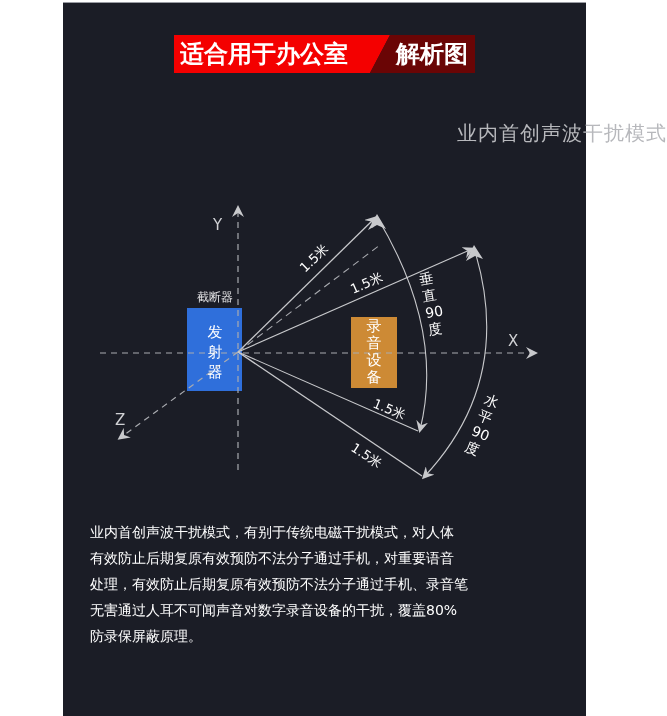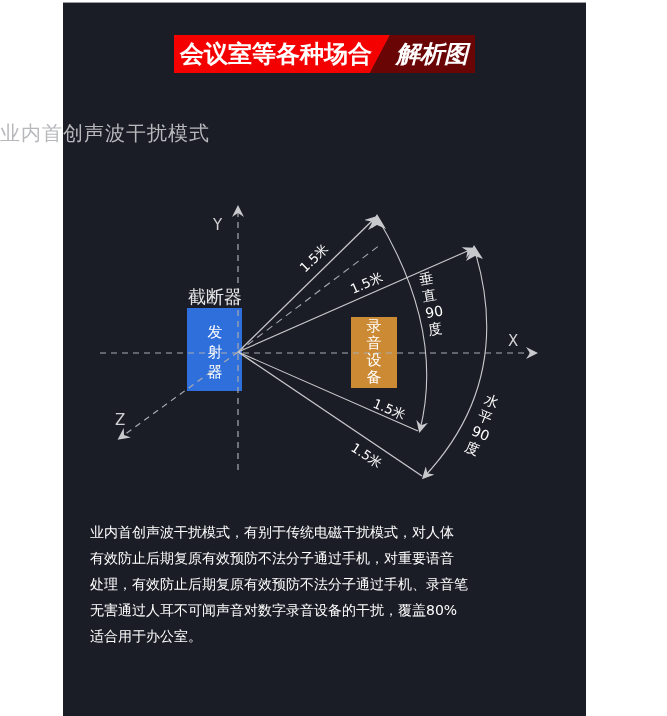--- a/index.html
+++ b/index.html
@@ -1,38 +1,38 @@
 <!DOCTYPE html>
 <html><head>
 <meta charset="utf-8">
 <style>
   html, body { margin: 0; padding: 0; background: #ffffff; }
   body { width: 667px; height: 716px; position: relative; overflow: hidden; font-family: "DejaVu Sans", "Liberation Sans", sans-serif; }
   .panel { position: absolute; left: 63px; top: 2px; width: 523px; height: 714px; background: #1b1d26; border-top: 1px solid #9a9ca3; }
   .banner { position: absolute; left: 174px; top: 35px; height: 38px; width: 301px; }
   .banner svg { position: absolute; left: 0; top: 0; }
   .banner-text-a { position: absolute; left: 6px; top: 3px; font-size: 24px; color: #ffffff; font-weight: bold; letter-spacing: 0px; line-height: 32px; }
-  .banner-text-b { position: absolute; left: 222px; top: 3px; font-size: 24px; color: #ffffff; font-weight: bold; line-height: 32px; font-style: italic; }
-  .subtitle { position: absolute; left: 0; width: 667px; top: 120px; text-align: left; font-size: 20px; color: #b7b8bc; letter-spacing: 1px; }
+  .banner-text-b { position: absolute; left: 222px; top: 3px; font-size: 24px; color: #ffffff; font-weight: bold; line-height: 32px; }
+  .subtitle { position: absolute; left: 0; width: 667px; top: 120px; text-align: right; font-size: 20px; color: #b7b8bc; letter-spacing: 1px; }
   .diagram { position: absolute; left: 0; top: 0; }
   .vlabel { position: absolute; color: #ffffff; font-size: 14px; line-height: 18px; text-align: center; }
   .desc { position: absolute; left: 90px; top: 519px; width: 490px; font-size: 14px; line-height: 26px; color: #ffffff; }
   .desc div { white-space: nowrap; }
 </style>
 </head>
 <body>
 
 <div class="panel"></div>
 
 <div class="banner">
   <svg width="301" height="38">
     <polygon points="0,0 216,0 196,38 0,38" fill="#f40000"></polygon>
     <polygon points="216,0 301,0 301,38 196,38" fill="#6a0505"></polygon>
   </svg>
-  <span class="banner-text-a">会议室等各种场合</span>
+  <span class="banner-text-a">适合用于办公室</span>
   <span class="banner-text-b">解析图</span>
 </div>
 
 <div class="subtitle">业内首创声波干扰模式</div>
 
 <svg class="diagram" width="667" height="716">
   <defs>
     <marker id="arr" markerWidth="12" markerHeight="12" refX="9" refY="6" orient="auto" markerUnits="userSpaceOnUse">
       <path d="M0,0 L12,6 L0,12 L4,6 Z" fill="#c8c9cc"></path>
     </marker>
@@ -63,21 +63,21 @@
   <text x="213" y="230" fill="#d0d1d4" font-size="15" font-family="DejaVu Sans, sans-serif">Y</text>
   <text x="508" y="346" fill="#d0d1d4" font-size="15" font-family="DejaVu Sans, sans-serif">X</text>
   <text x="115" y="425" fill="#d0d1d4" font-size="15" font-family="DejaVu Sans, sans-serif">Z</text>
 
   <text transform="translate(305,273) rotate(-44)" fill="#ffffff" font-size="13" font-family="DejaVu Sans, sans-serif">1.5米</text>
   <text transform="translate(353,294) rotate(-24)" fill="#ffffff" font-size="13" font-family="DejaVu Sans, sans-serif">1.5米</text>
   <text transform="translate(372,407) rotate(22)" fill="#ffffff" font-size="13" font-family="DejaVu Sans, sans-serif">1.5米</text>
   <text transform="translate(350,450) rotate(33)" fill="#ffffff" font-size="13" font-family="DejaVu Sans, sans-serif">1.5米</text>
 </svg>
 
-<div class="vlabel" style="left:187px; top:288px; width:56px; font-size:18px; color:#e6e6e8;">截断器</div>
+<div class="vlabel" style="left:187px; top:288px; width:56px; font-size:12px; color:#e6e6e8;">截断器</div>
 <div class="vlabel" style="left:205px; top:322px; width:20px; font-size:15px; line-height:20px;">
     <div>发</div>
     <div>射</div>
     <div>器</div>
   </div>
 <div class="vlabel" style="left:364px; top:318px; width:20px; font-size:15px; line-height:17px;">
     <div>录</div>
     <div>音</div>
     <div>设</div>
     <div>备</div>
@@ -95,14 +95,14 @@
   <div>平</div>
   <div>90</div>
   <div>度</div>
 </div>
 
 <div class="desc">
   <div>业内首创声波干扰模式，有别于传统电磁干扰模式，对人体</div>
   <div>有效防止后期复原有效预防不法分子通过手机，对重要语音</div>
   <div>处理，有效防止后期复原有效预防不法分子通过手机、录音笔</div>
   <div>无害通过人耳不可闻声音对数字录音设备的干扰，覆盖80%</div>
-  <div>适合用于办公室。</div>
+  <div>防录保屏蔽原理。</div>
 </div>
 
 </body></html>

